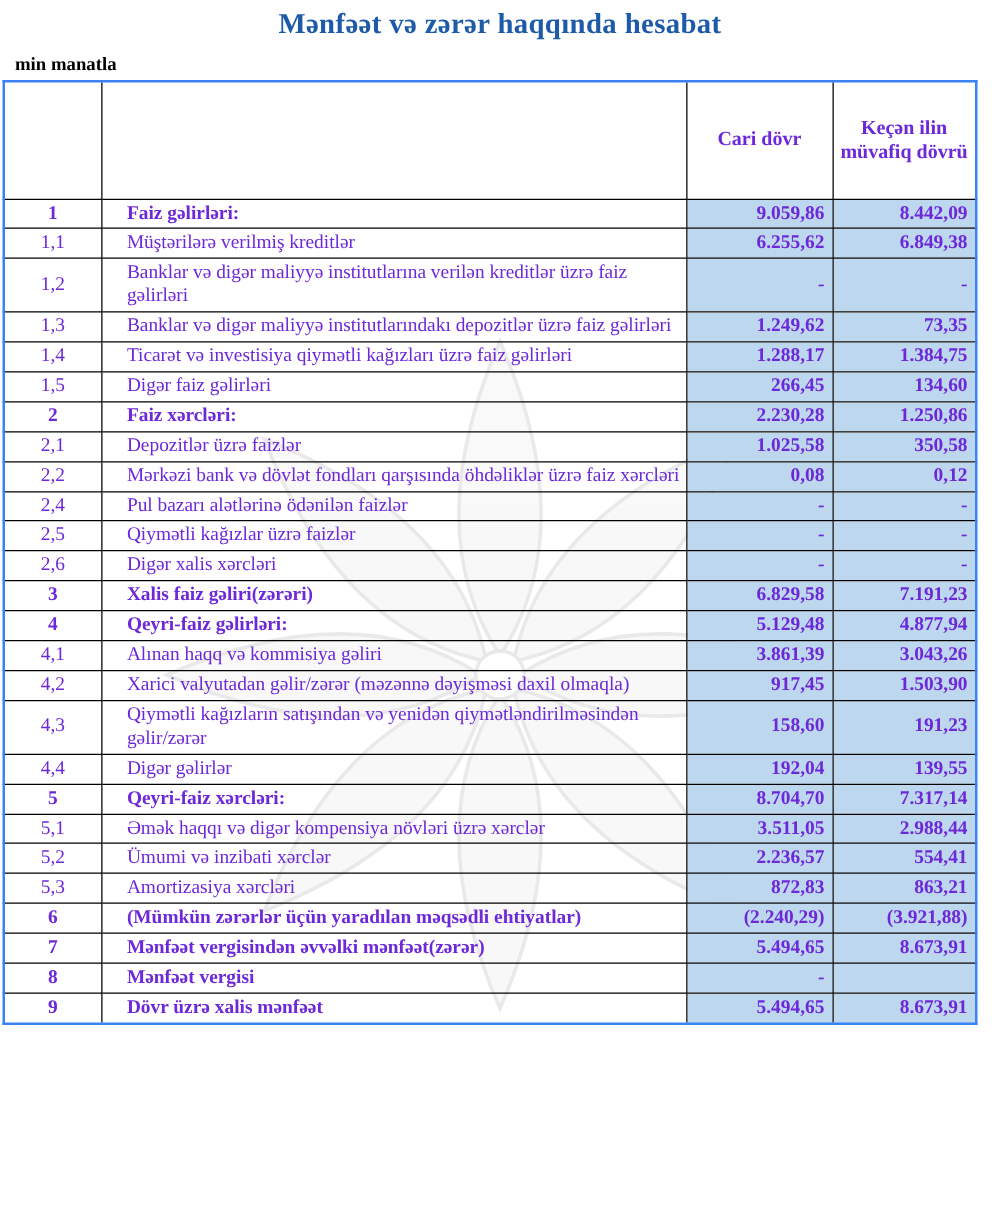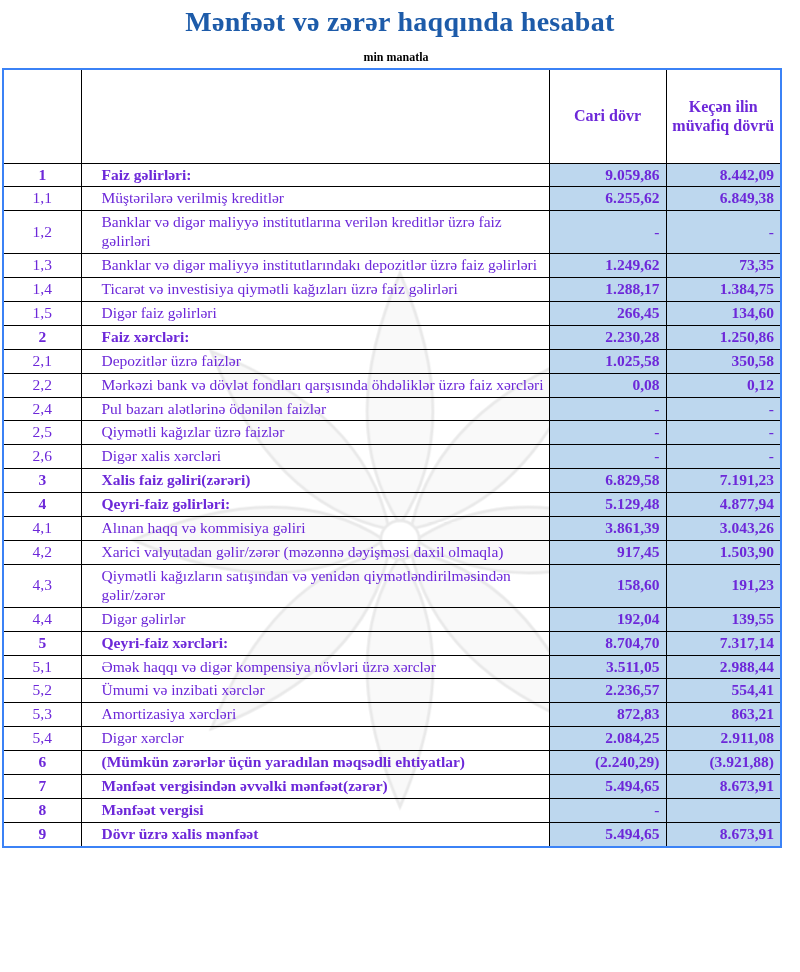--- a/index.html
+++ b/index.html
@@ -11,29 +11,29 @@
   body{
     width:800px;height:972px;
     background:#ffffff;
     font-family:"Liberation Serif", serif;
     position:relative;
     overflow:hidden;
   }
   .page-title{
     text-align:center;
     font-weight:bold;
-    font-size:28px;
+    font-size:23px;
     color:var(--title-blue);
     margin:6px 0 0 0;
     letter-spacing:.3px;
   }
   .unit-note{
-    text-align:center;
-    font-weight:bold;
-    font-size:12px;
+    text-align:left;
+    font-weight:bold;
+    font-size:15px;
     color:#000;
     margin:12px 20px 3px 12px;
   }
   .watermark{
     position:absolute;
     left:110px; top:250px;
     width:580px; height:580px;
     z-index:0;
     pointer-events:none;
   }
@@ -242,26 +242,20 @@
     <td class="c-label">Ümumi və inzibati xərclər</td>
     <td class="c-val">2.236,57</td>
     <td class="c-val">554,41</td>
   </tr>
       <tr>
     <td class="c-num">5,3</td>
     <td class="c-label">Amortizasiya xərcləri</td>
     <td class="c-val">872,83</td>
     <td class="c-val">863,21</td>
   </tr>
-      <tr>
-    <td class="c-num">5,4</td>
-    <td class="c-label">Digər xərclər</td>
-    <td class="c-val">2.084,25</td>
-    <td class="c-val">2.911,08</td>
-  </tr>
       <tr class="bold-row">
     <td class="c-num">6</td>
     <td class="c-label">(Mümkün zərərlər üçün yaradılan məqsədli ehtiyatlar)</td>
     <td class="c-val">(2.240,29)</td>
     <td class="c-val">(3.921,88)</td>
   </tr>
       <tr class="bold-row">
     <td class="c-num">7</td>
     <td class="c-label">Mənfəət vergisindən əvvəlki mənfəət(zərər)</td>
     <td class="c-val">5.494,65</td>

